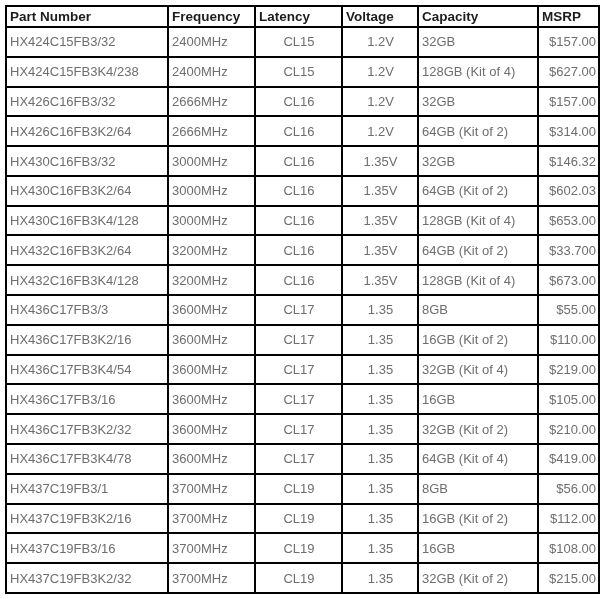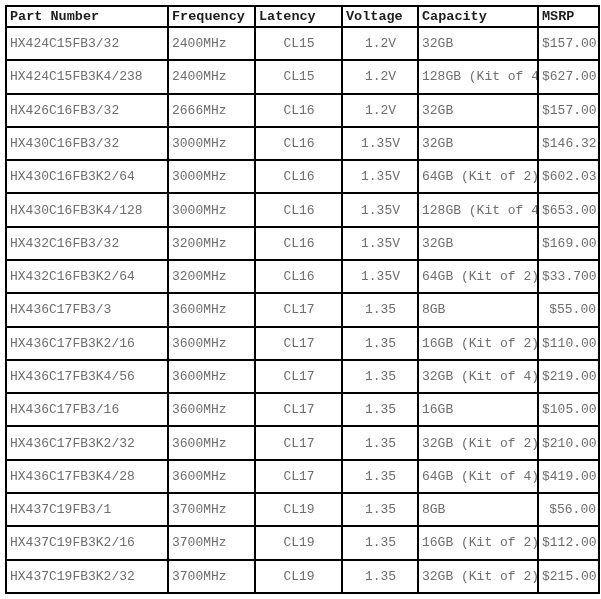--- a/index.html
+++ b/index.html
@@ -9,21 +9,20 @@
     width: 601px;
     height: 599px;
     overflow: hidden;
     font-family: "Liberation Sans", sans-serif;
   }
   .table-wrap {
     padding: 5px 4px 4px 5px;
     box-sizing: border-box;
     width: 570px;
     height: 599px;
-    font-family: Liberation Mono, monospace;
   }
   table.spec-table {
     border-collapse: collapse;
     table-layout: fixed;
     width: 593px;
     height: 589px;
     background: #ffffff;
   }
   table.spec-table th,
   table.spec-table td {
@@ -97,20 +96,28 @@
         </tr>
         <tr>
           <td class="align-left">HX426C16FB3/32</td>
           <td class="align-left">2666MHz</td>
           <td class="align-center">CL16</td>
           <td class="align-center">1.2V</td>
           <td class="align-left">32GB</td>
           <td class="align-right">$157.00</td>
         </tr>
         <tr>
+          <td class="align-left">HX426C16FB3K2/64</td>
+          <td class="align-left">2666MHz</td>
+          <td class="align-center">CL16</td>
+          <td class="align-center">1.2V</td>
+          <td class="align-left">64GB (Kit of 2)</td>
+          <td class="align-right">$314.00</td>
+        </tr>
+        <tr>
           <td class="align-left">HX430C16FB3/32</td>
           <td class="align-left">3000MHz</td>
           <td class="align-center">CL16</td>
           <td class="align-center">1.35V</td>
           <td class="align-left">32GB</td>
           <td class="align-right">$146.32</td>
         </tr>
         <tr>
           <td class="align-left">HX430C16FB3K2/64</td>
           <td class="align-left">3000MHz</td>
@@ -121,53 +128,53 @@
         </tr>
         <tr>
           <td class="align-left">HX430C16FB3K4/128</td>
           <td class="align-left">3000MHz</td>
           <td class="align-center">CL16</td>
           <td class="align-center">1.35V</td>
           <td class="align-left">128GB (Kit of 4)</td>
           <td class="align-right">$653.00</td>
         </tr>
         <tr>
-          <td class="align-left">HX432C16FB3/32</td>
-          <td class="align-left">3200MHz</td>
-          <td class="align-center">CL16</td>
-          <td class="align-center">1.35V</td>
-          <td class="align-left">32GB</td>
-          <td class="align-right">$169.00</td>
-        </tr>
-        <tr>
           <td class="align-left">HX432C16FB3K2/64</td>
           <td class="align-left">3200MHz</td>
           <td class="align-center">CL16</td>
           <td class="align-center">1.35V</td>
           <td class="align-left">64GB (Kit of 2)</td>
           <td class="align-right">$33.700</td>
         </tr>
         <tr>
+          <td class="align-left">HX432C16FB3K4/128</td>
+          <td class="align-left">3200MHz</td>
+          <td class="align-center">CL16</td>
+          <td class="align-center">1.35V</td>
+          <td class="align-left">128GB (Kit of 4)</td>
+          <td class="align-right">$673.00</td>
+        </tr>
+        <tr>
           <td class="align-left">HX436C17FB3/3</td>
           <td class="align-left">3600MHz</td>
           <td class="align-center">CL17</td>
           <td class="align-center">1.35</td>
           <td class="align-left">8GB</td>
           <td class="align-right">$55.00</td>
         </tr>
         <tr>
           <td class="align-left">HX436C17FB3K2/16</td>
           <td class="align-left">3600MHz</td>
           <td class="align-center">CL17</td>
           <td class="align-center">1.35</td>
           <td class="align-left">16GB (Kit of 2)</td>
           <td class="align-right">$110.00</td>
         </tr>
         <tr>
-          <td class="align-left">HX436C17FB3K4/56</td>
+          <td class="align-left">HX436C17FB3K4/54</td>
           <td class="align-left">3600MHz</td>
           <td class="align-center">CL17</td>
           <td class="align-center">1.35</td>
           <td class="align-left">32GB (Kit of 4)</td>
           <td class="align-right">$219.00</td>
         </tr>
         <tr>
           <td class="align-left">HX436C17FB3/16</td>
           <td class="align-left">3600MHz</td>
           <td class="align-center">CL17</td>
@@ -177,21 +184,21 @@
         </tr>
         <tr>
           <td class="align-left">HX436C17FB3K2/32</td>
           <td class="align-left">3600MHz</td>
           <td class="align-center">CL17</td>
           <td class="align-center">1.35</td>
           <td class="align-left">32GB (Kit of 2)</td>
           <td class="align-right">$210.00</td>
         </tr>
         <tr>
-          <td class="align-left">HX436C17FB3K4/28</td>
+          <td class="align-left">HX436C17FB3K4/78</td>
           <td class="align-left">3600MHz</td>
           <td class="align-center">CL17</td>
           <td class="align-center">1.35</td>
           <td class="align-left">64GB (Kit of 4)</td>
           <td class="align-right">$419.00</td>
         </tr>
         <tr>
           <td class="align-left">HX437C19FB3/1</td>
           <td class="align-left">3700MHz</td>
           <td class="align-center">CL19</td>
@@ -199,20 +206,28 @@
           <td class="align-left">8GB</td>
           <td class="align-right">$56.00</td>
         </tr>
         <tr>
           <td class="align-left">HX437C19FB3K2/16</td>
           <td class="align-left">3700MHz</td>
           <td class="align-center">CL19</td>
           <td class="align-center">1.35</td>
           <td class="align-left">16GB (Kit of 2)</td>
           <td class="align-right">$112.00</td>
+        </tr>
+        <tr>
+          <td class="align-left">HX437C19FB3/16</td>
+          <td class="align-left">3700MHz</td>
+          <td class="align-center">CL19</td>
+          <td class="align-center">1.35</td>
+          <td class="align-left">16GB</td>
+          <td class="align-right">$108.00</td>
         </tr>
         <tr>
           <td class="align-left">HX437C19FB3K2/32</td>
           <td class="align-left">3700MHz</td>
           <td class="align-center">CL19</td>
           <td class="align-center">1.35</td>
           <td class="align-left">32GB (Kit of 2)</td>
           <td class="align-right">$215.00</td>
         </tr>
       </tbody>

